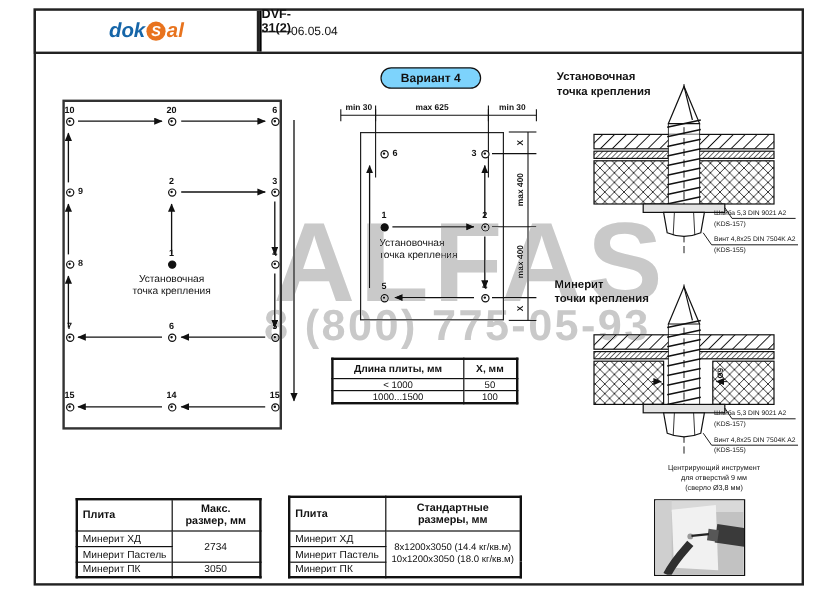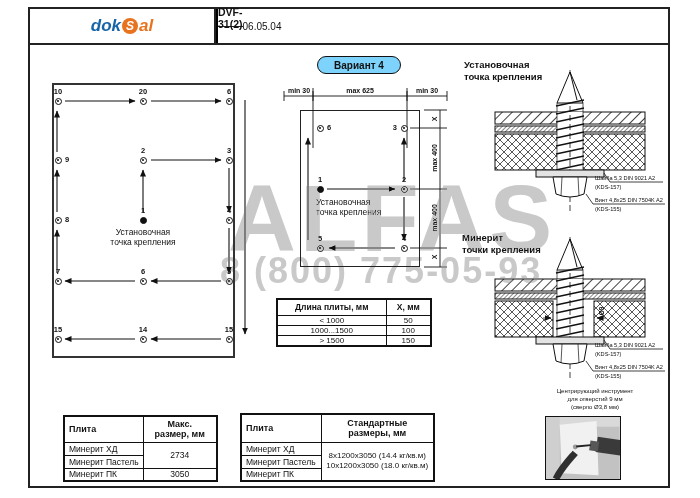--- a/index.html
+++ b/index.html
@@ -246,24 +246,20 @@
       <th>X, мм</th>
     </tr>
     <tr>
       <td>&lt; 1000</td>
       <td>50</td>
     </tr>
     <tr>
       <td>1000...1500</td>
       <td>100</td>
     </tr>
-    <tr>
-      <td>&gt; 1500</td>
-      <td>150</td>
-    </tr>
   </tbody>
     </table>
 
   <table class="tblA">
     <tbody>
         <tr>
       <th class="pl" style="text-align:left">Плита</th>
       <th class="pre">Макс.
 размер, мм</th>
     </tr>

